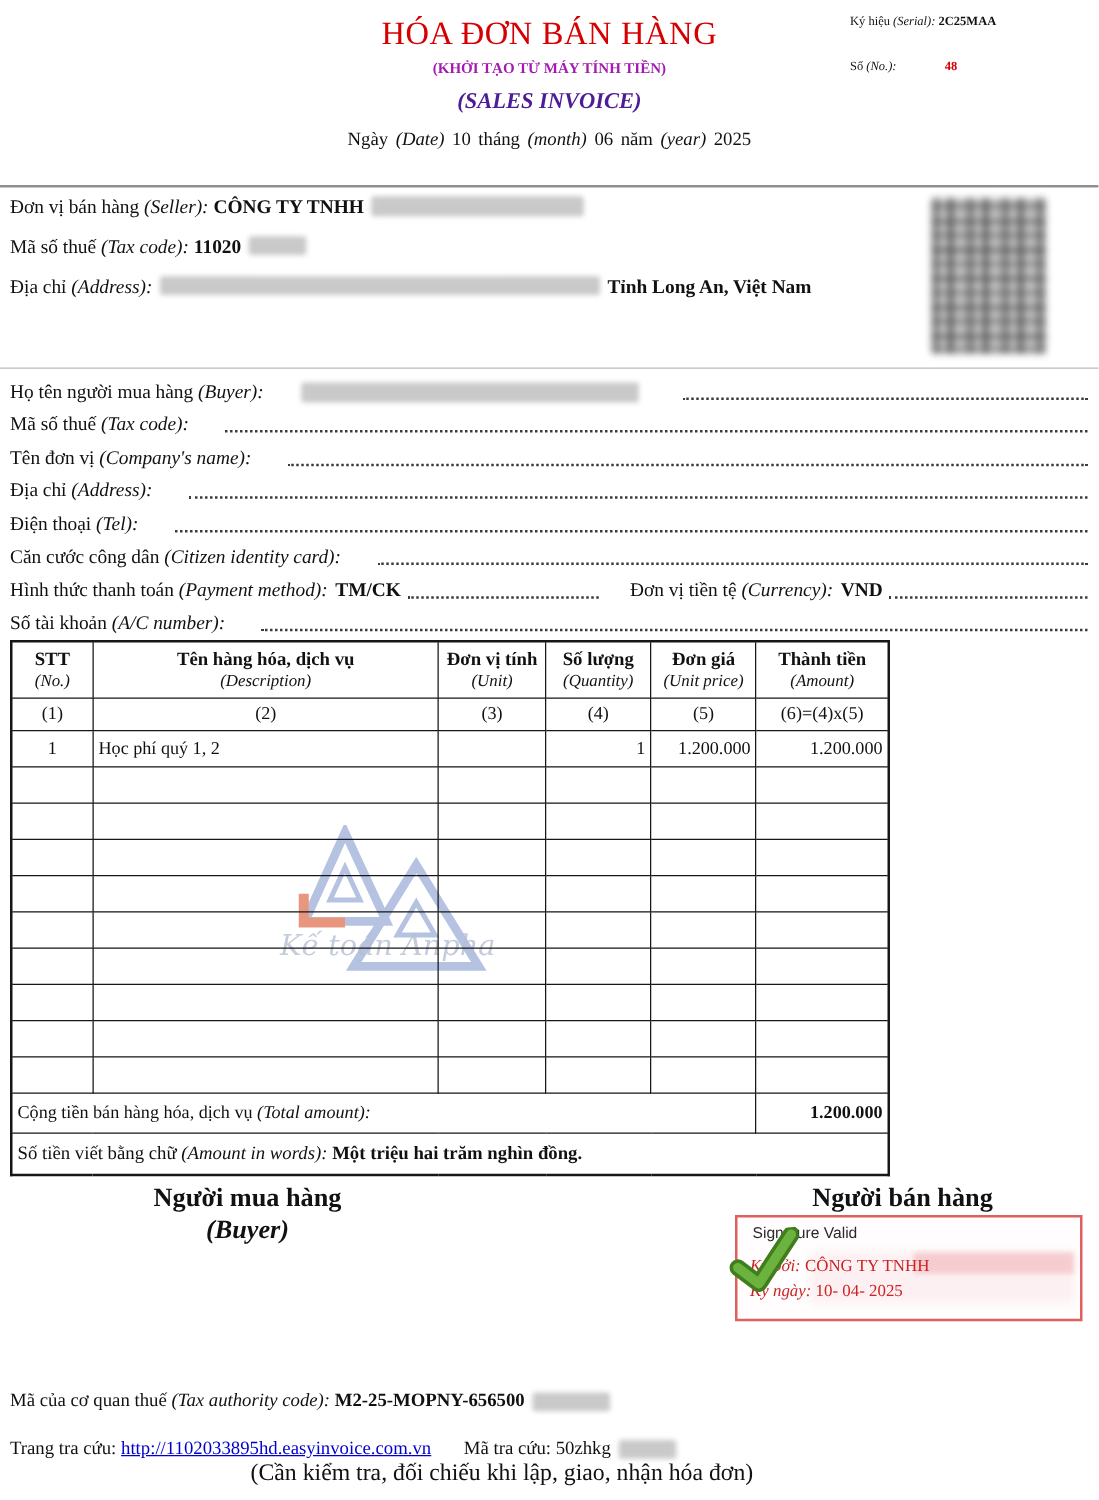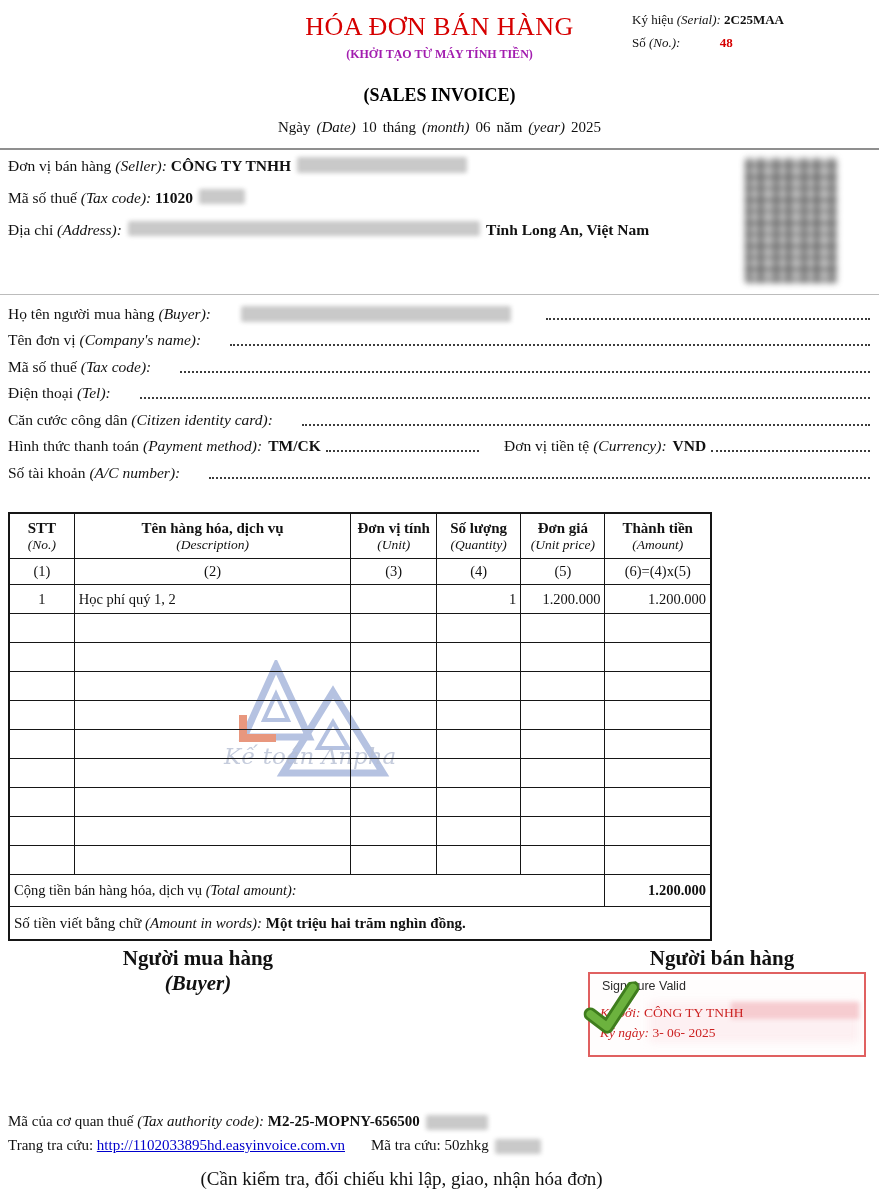--- a/index.html
+++ b/index.html
@@ -7,26 +7,26 @@
     position:relative; width:879px; height:1200px; background:#fff;
     font-family:"Liberation Serif", serif; color:#111; overflow:hidden;
   }
   .it { font-style:italic; }
   .b  { font-weight:bold; }
 
   
   .title-block { position:absolute; top:12px; left:0; width:879px; text-align:center; }
   .title-1 { font-size:26px; font-weight:normal; color:#d60000; letter-spacing:.5px; }
   .title-2 { font-size:12px; font-weight:bold; color:#a21caf; margin-top:5px; }
-  .title-3 { font-size:18px; font-weight:bold; color:#000000; margin-top:23px; }
+  .title-3 { font-size:18px; font-weight:bold; font-style:italic; color:#4c1d95; margin-top:8px; }
   .date-line { font-size:15px; margin-top:13px; color:#111; }
   .date-line span { margin:0 3px;text-align:center; }
 
-  .serial-block { position:absolute; top:12px; left:632px; font-size:13px; width:200px; }
-  .serial-row2 { margin-top:7px; }
+  .serial-block { position:absolute; top:12px; left:680px; font-size:10px; width:200px; }
+  .serial-row2 { margin-top:25px; }
   .no-value { margin-left:36px; font-weight:bold; color:#d60000; }
 
   .rule1 { position:absolute; top:148px; left:0; width:879px; height:2px; background:#8f8f8f; }
   .rule2 { position:absolute; top:294px; left:0; width:879px; height:1px; background:#bcbcbc; }
 
   
   .seller-section { position:absolute; top:157px; left:8px; width:730px; font-size:15.5px; }
   .seller-line { height:32px; display:flex; align-items:flex-start; }
   .redact { display:inline-block; background:#c9c9c9; border-radius:2px; filter:blur(2px); margin:0 6px; vertical-align:middle; }
   .qr-blur {
@@ -74,21 +74,21 @@
   .stamp-box { position:absolute; left:588px; top:972px; width:274px; height:81px; border:2px solid #e06060; background:#fffdfd; z-index:3; }
   .stamp-valid { position:absolute; left:12px; top:5px; font-size:12.5px; color:#2a2a2a; font-family:"Liberation Sans", sans-serif; }
   .stamp-line1 { position:absolute; left:10px; top:31px; font-size:13.5px; color:#cc2222; white-space:nowrap; z-index:2; }
   .stamp-line2 { position:absolute; left:10px; top:51px; font-size:13.5px; color:#cc2222; white-space:nowrap; z-index:2; }
   .stamp-pink { position:absolute; right:5px; top:28px; width:128px; height:17px; background:#f6ccd0; filter:blur(2px); z-index:1; }
   .stamp-pink2 { position:absolute; right:5px; top:28px; width:210px; height:40px; background:rgba(250,216,220,.35); filter:blur(4px); z-index:0; }
   .check-icon { position:absolute; left:-7px; top:10px; width:58px; height:50px; z-index:4; transform:rotate(-6deg); }
 
   
   .footer { position:absolute; left:8px; top:1113px; font-size:15px; }
-  .footer-line2 { margin-top:7px;text-align:center; }
+  .footer-line2 { margin-top:21px;text-align:center; }
   .link { color:#0000cc; text-decoration:underline; }
   .gap { display:inline-block; width:26px; }
   .bottom-note { position:absolute; top:1168px; left:0; width:803px; text-align:center; font-size:19px; }
 </style>
 </head>
 <body>
 
 <div class="page">
 
   <div class="title-block">
@@ -135,25 +135,29 @@
 
   <div class="rule2"></div>
 
   <div class="buyer-section">
     <div class="field">
       <span class="lbl"><span>Họ tên người mua hàng</span> <span class="it">(Buyer):</span></span>
       <span class="redact" style="width:270px;height:16px;margin-bottom:2px;"></span>
       <span class="dots"></span>
     </div>
     <div class="field">
+      <span class="lbl"><span>Mã số thuế</span> <span class="it">(Tax code):</span></span>
+      <span class="dots"></span>
+    </div>
+    <div class="field">
       <span class="lbl"><span>Tên đơn vị</span> <span class="it">(Company's name):</span></span>
       <span class="dots"></span>
     </div>
     <div class="field">
-      <span class="lbl"><span>Mã số thuế</span> <span class="it">(Tax code):</span></span>
+      <span class="lbl"><span>Địa chỉ</span> <span class="it">(Address):</span></span>
       <span class="dots"></span>
     </div>
     <div class="field">
       <span class="lbl"><span>Điện thoại</span> <span class="it">(Tel):</span></span>
       <span class="dots"></span>
     </div>
     <div class="field">
       <span class="lbl"><span>Căn cước công dân</span> <span class="it">(Citizen identity card):</span></span>
       <span class="dots"></span>
     </div>
@@ -336,21 +340,21 @@
     <div class="stamp-pink"></div>
     <div class="stamp-valid">Signature Valid</div>
     <svg class="check-icon" viewBox="0 0 60 52">
       <path d="M7 29 L23 44 L54 6" fill="none" stroke="#3f7d1d" stroke-width="14" stroke-linecap="round" stroke-linejoin="round"></path>
       <path d="M7 29 L23 44 L54 6" fill="none" stroke="#6cb23e" stroke-width="8" stroke-linecap="round" stroke-linejoin="round"></path>
     </svg>
     <div class="stamp-line1">
       <span class="it">Ký bởi:</span> <span>CÔNG TY TNHH</span>
     </div>
     <div class="stamp-line2">
-      <span class="it">Ký ngày:</span> <span>3- 06- 2025</span>
+      <span class="it">Ký ngày:</span> <span>10- 04- 2025</span>
     </div>
   </div>
 
   <div class="footer">
     <div>
       <span>Mã của cơ quan thuế</span>
       <span class="it">(Tax authority code):</span>
       <span class="b">M2-25-MOPNY-656500</span><span class="redact" style="width:62px;height:15px;"></span>
     </div>
     <div class="footer-line2">

